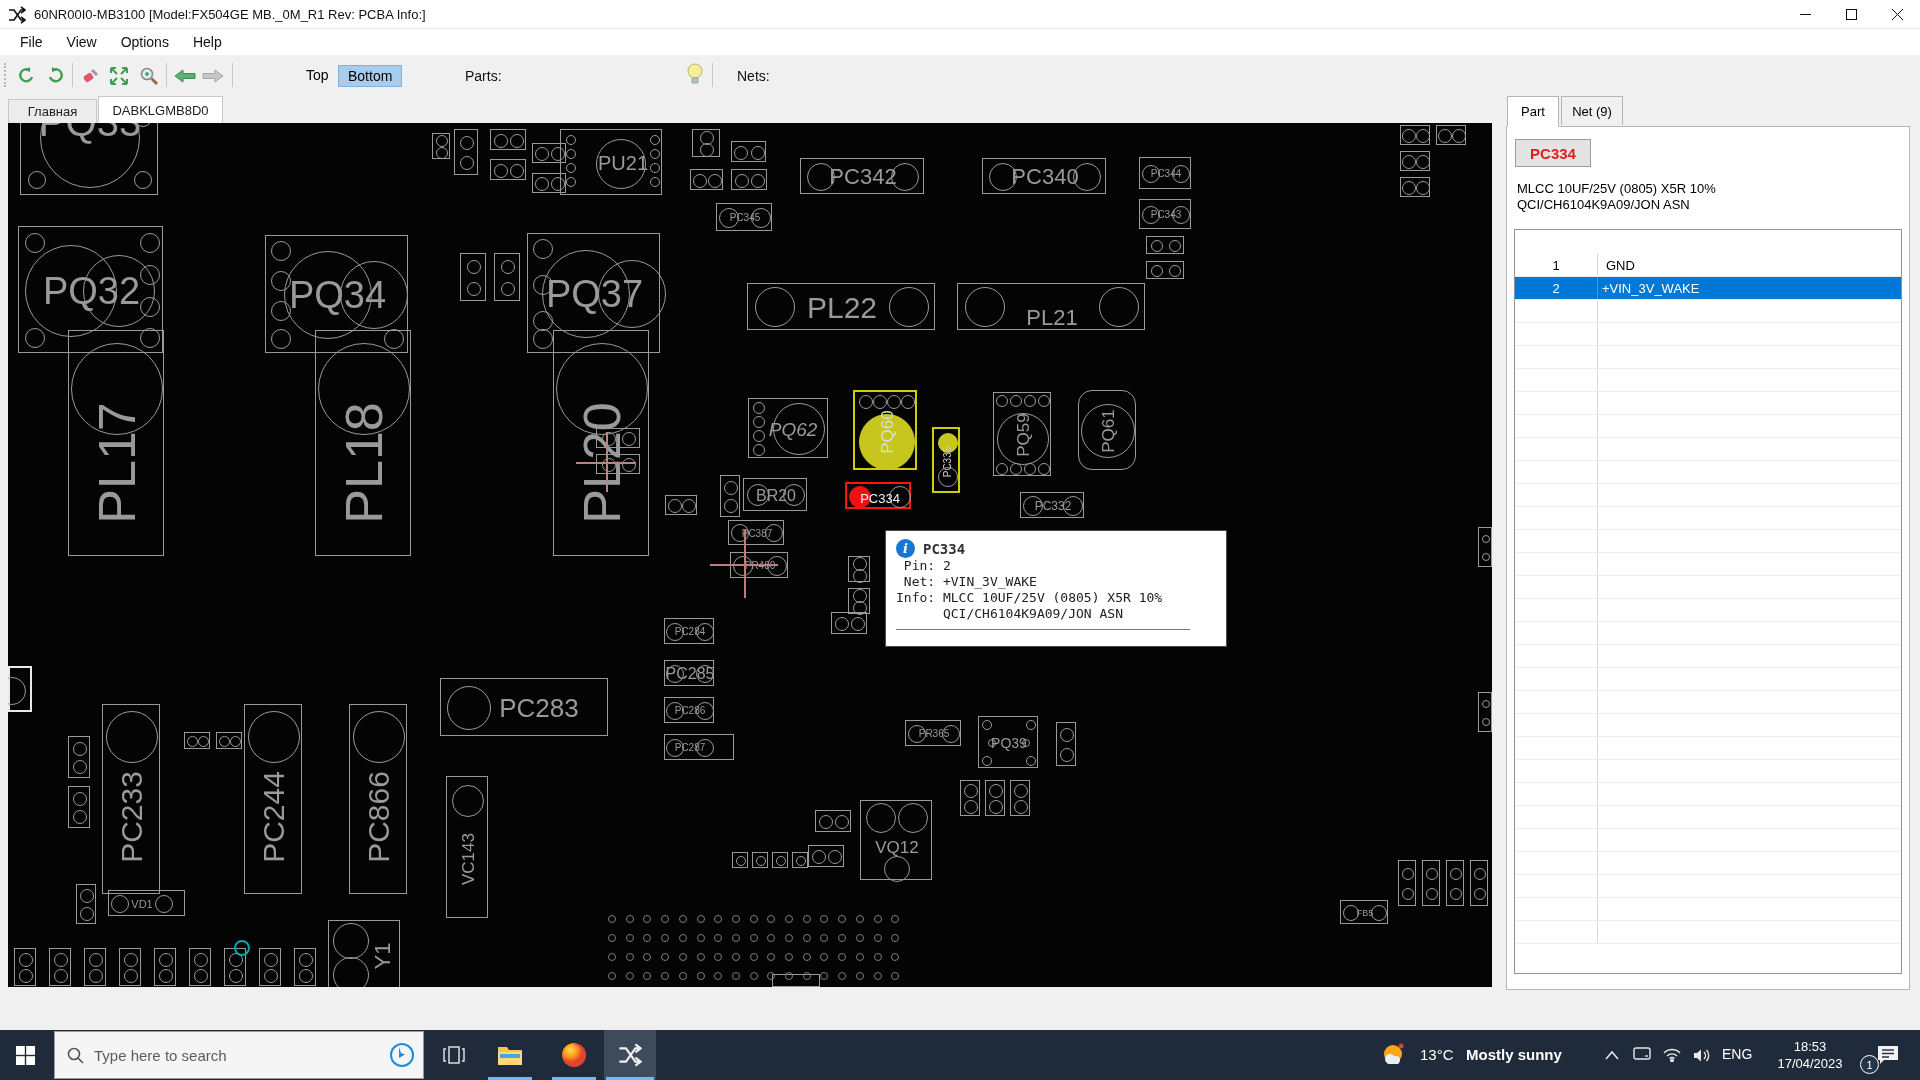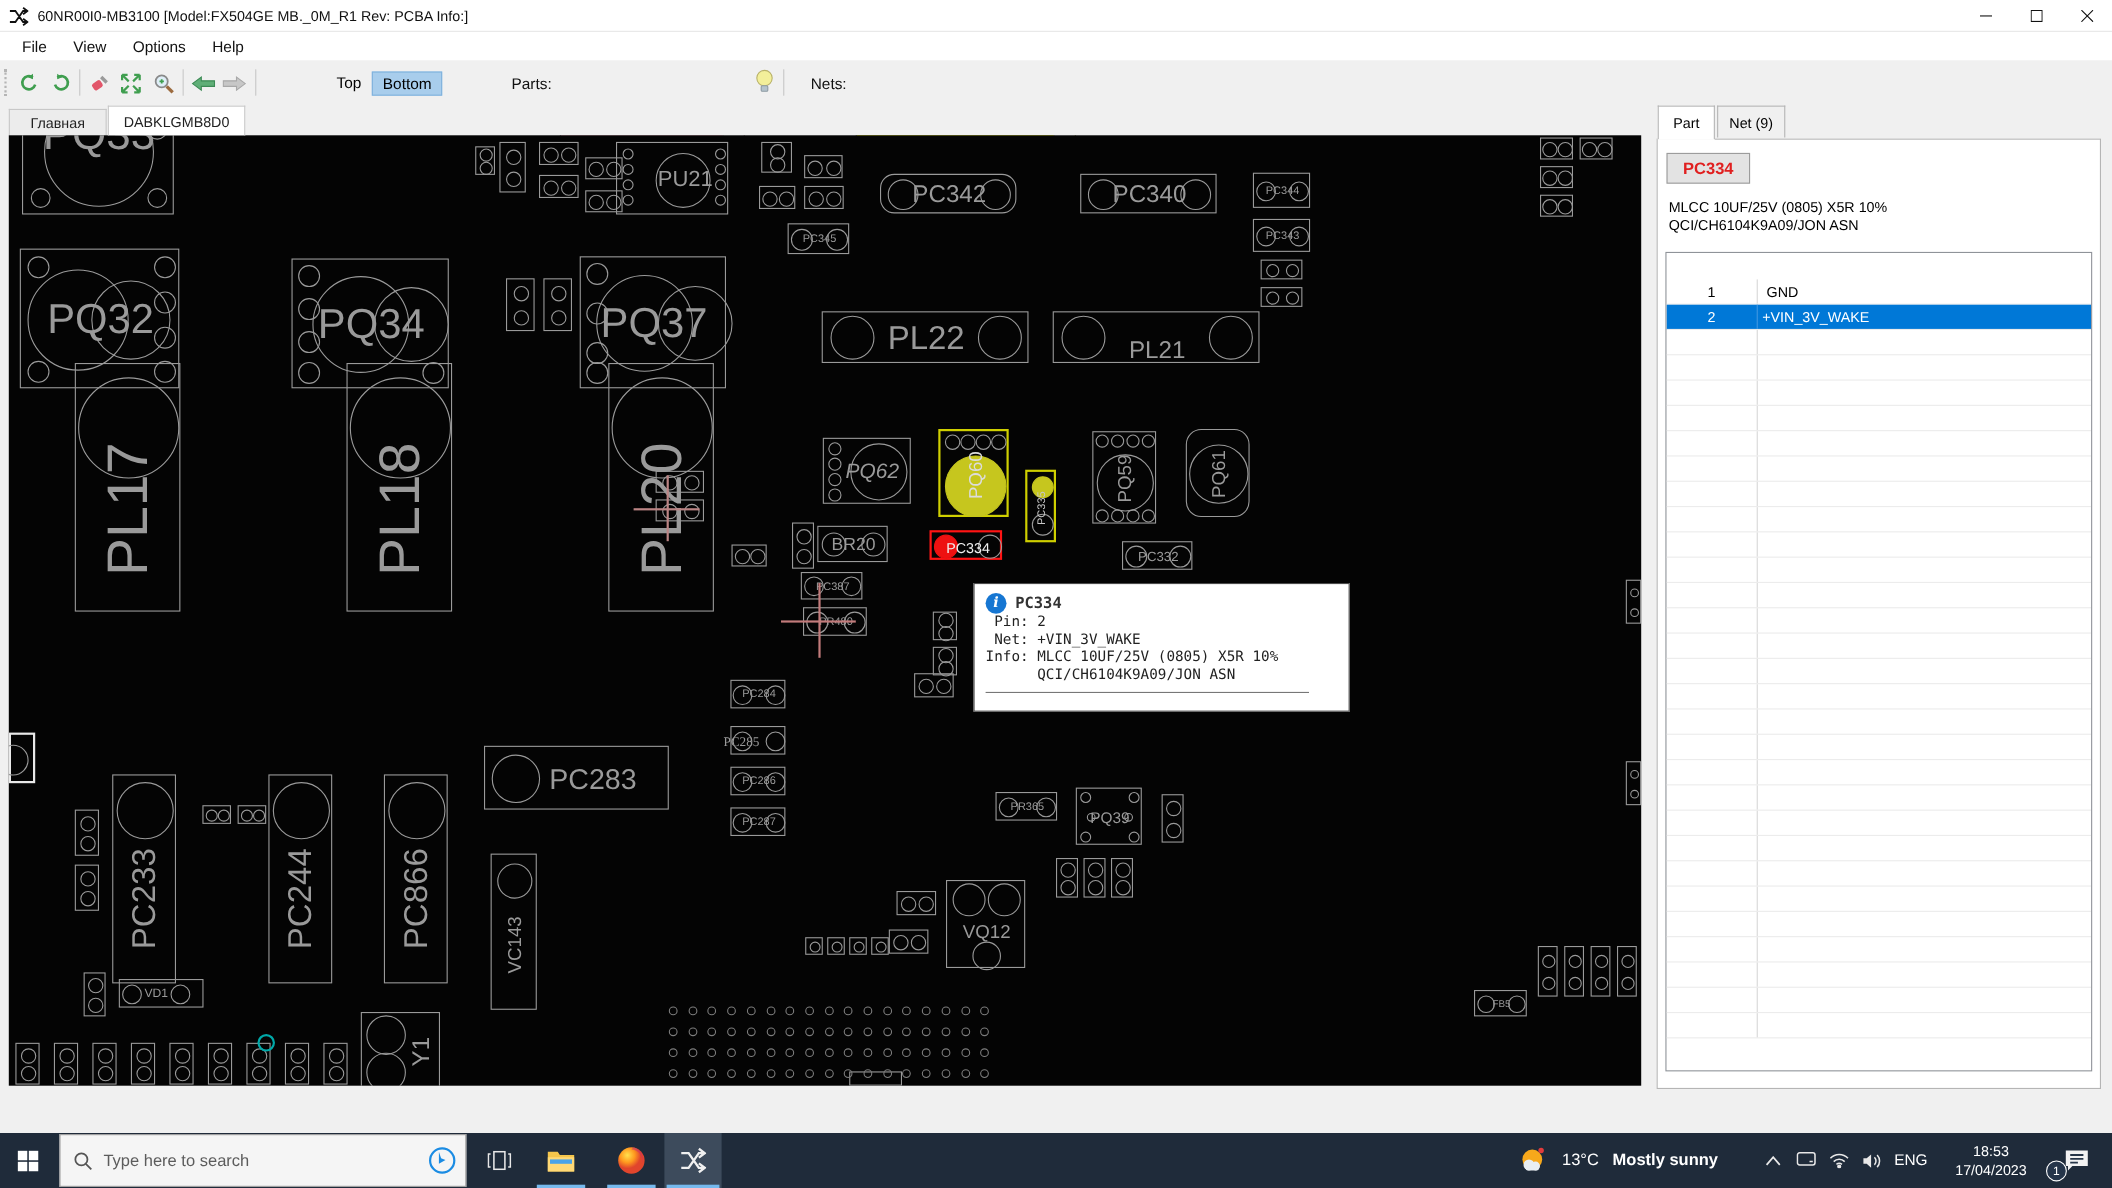--- a/index.html
+++ b/index.html
@@ -256,21 +256,21 @@
       <div class="circ" style="left: 18.55px; top: 3.5px; width: 14px; height: 14px;"></div>
     </div>
     <div class="comp" style="left: 682px; top: 46px; width: 33px; height: 21px;">
       <div class="circ" style="left: 1.91px; top: 3.5px; width: 14px; height: 14px;"></div>
       <div class="circ" style="left: 17.09px; top: 3.5px; width: 14px; height: 14px;"></div>
     </div>
     <div class="comp" style="left: 723px; top: 46px; width: 36px; height: 21px;">
       <div class="circ" style="left: 2.72px; top: 3.5px; width: 14px; height: 14px;"></div>
       <div class="circ" style="left: 19.28px; top: 3.5px; width: 14px; height: 14px;"></div>
     </div>
-    <div class="comp" style="left: 792px; top: 35px; width: 124px; height: 36px; border-radius: 13px;">
+    <div class="comp" style="left: 792px; top: 35px; width: 124px; height: 36px;">
       <div class="circ" style="left: 6px; top: 4px; width: 28px; height: 28px;"></div>
       <div class="circ" style="left: 90px; top: 4px; width: 28px; height: 28px;"></div>
       <span class="lbl" style="font-size: 22px; left: 62px; top: 18px;">PC342</span>
     </div>
     <div class="comp" style="left: 974px; top: 35px; width: 124px; height: 36px;">
       <div class="circ" style="left: 6px; top: 4px; width: 28px; height: 28px;"></div>
       <div class="circ" style="left: 90px; top: 4px; width: 28px; height: 28px;"></div>
       <span class="lbl" style="font-size: 22px; left: 62px; top: 18px;">PC340</span>
     </div>
     <div class="comp" style="left: 708px; top: 80px; width: 56px; height: 28px;">
@@ -451,28 +451,28 @@
       <div class="circ" style="left: 16.36px; top: 3px; width: 14px; height: 14px;"></div>
     </div>
     <div class="comp" style="left: 656px; top: 495px; width: 50px; height: 26px;">
       <div class="circ" style="left: 1px; top: 4px; width: 18px; height: 18px;"></div>
       <div class="circ" style="left: 31px; top: 4px; width: 18px; height: 18px;"></div>
       <span class="lbl" style="font-size: 10px; left: 25px; top: 13px;">PC284</span>
     </div>
     <div class="comp" style="left: 656px; top: 537px; width: 50px; height: 26px;">
       <div class="circ" style="left: 1px; top: 4px; width: 18px; height: 18px;"></div>
       <div class="circ" style="left: 31px; top: 4px; width: 18px; height: 18px;"></div>
-      <span class="lbl" style="font-size: 12px; left: 9px; top: 13px; font-family: Liberation Serif, serif;">PC285</span>
+      <span class="lbl" style="font-size: 16px; left: 25px; top: 13px;">PC285</span>
     </div>
     <div class="comp" style="left: 656px; top: 574px; width: 50px; height: 26px;">
       <div class="circ" style="left: 1px; top: 4px; width: 18px; height: 18px;"></div>
       <div class="circ" style="left: 31px; top: 4px; width: 18px; height: 18px;"></div>
       <span class="lbl" style="font-size: 10px; left: 25px; top: 13px;">PC286</span>
     </div>
-    <div class="comp" style="left: 656px; top: 611px; width: 50px; height: 26px;">
+    <div class="comp" style="left: 656px; top: 611px; width: 70px; height: 26px;">
       <div class="circ" style="left: 1px; top: 4px; width: 18px; height: 18px;"></div>
       <div class="circ" style="left: 31px; top: 4px; width: 18px; height: 18px;"></div>
       <span class="lbl" style="font-size: 10px; left: 25px; top: 13px;">PC287</span>
     </div>
     <div class="comp" style="left: 823px; top: 489px; width: 36px; height: 22px;">
       <div class="circ" style="left: 2.72px; top: 4px; width: 14px; height: 14px;"></div>
       <div class="circ" style="left: 19.28px; top: 4px; width: 14px; height: 14px;"></div>
     </div>
     <div class="comp" style="left: 840px; top: 433px; width: 22px; height: 26px;">
       <div class="circ" style="left: 4px; top: 0.28px; width: 14px; height: 14px;"></div>

